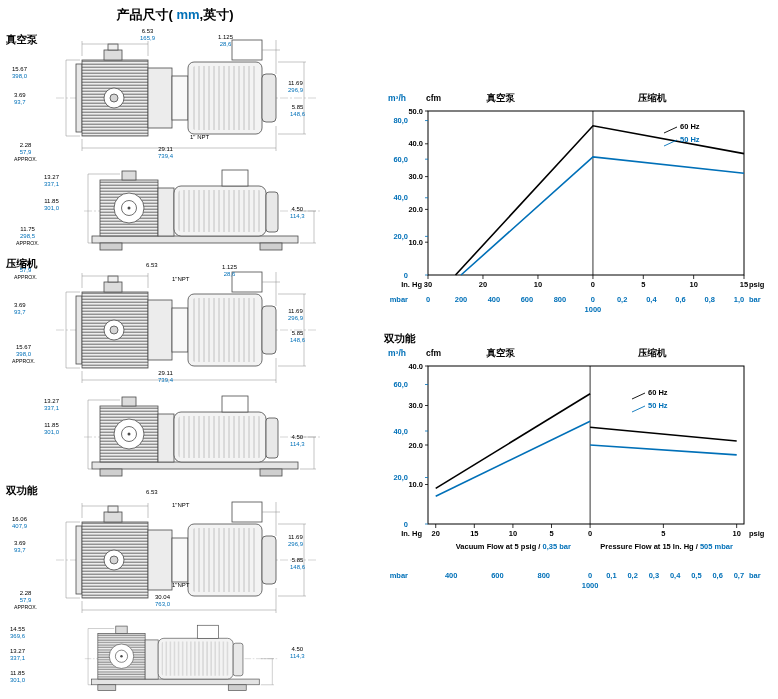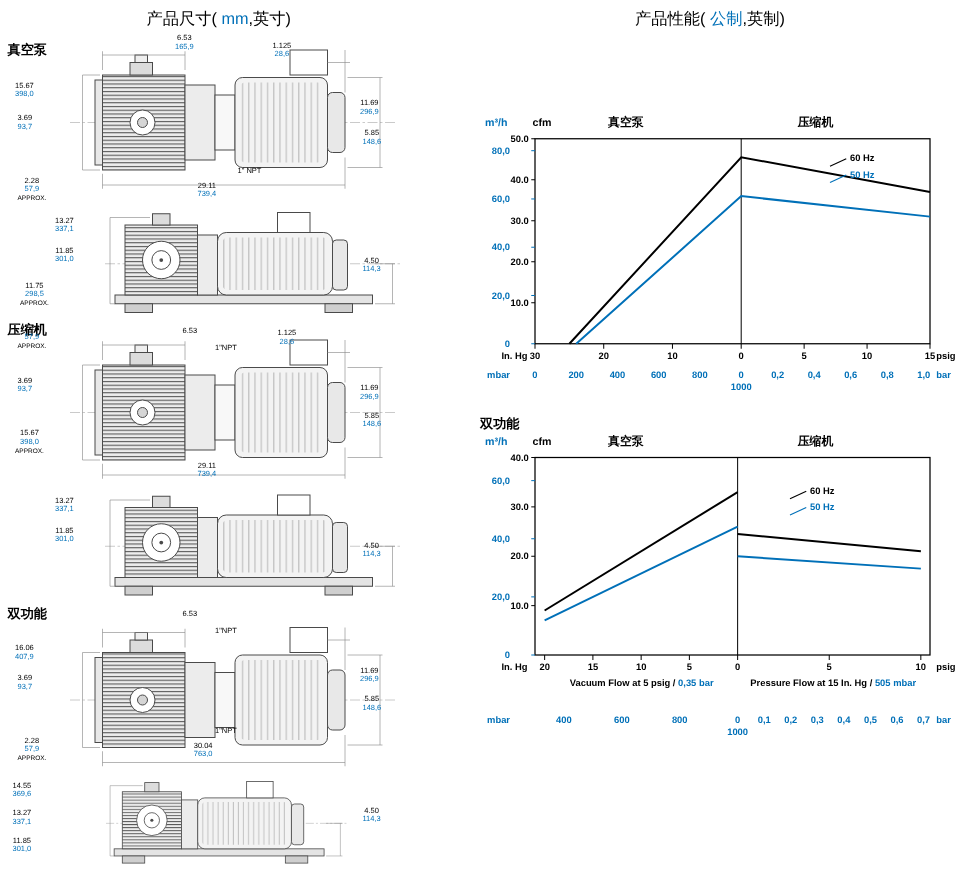--- a/index.html
+++ b/index.html
@@ -1,21 +1,21 @@
 <!DOCTYPE html>
 <html><head>
 <meta charset="utf-8">
 <style>
   html,body{margin:0;padding:0}
   body{width:778px;height:699px;position:relative;background:#fff;overflow:hidden;
        font-family:"Liberation Sans","DejaVu Sans",sans-serif}
   #left,#right{position:absolute;top:0;height:699px}
   #left{left:0;width:370px}
   #right{left:370px;width:408px}
-  .page-title{position:absolute;top:6px;text-align:center;font-size:13px;font-weight:normal;color:#000}
+  .page-title{position:absolute;top:6px;text-align:center;font-size:13px;font-weight:bold;color:#000}
   .sec{position:absolute;font-size:10.5px;font-weight:bold;color:#000}
   .draw,.chart{position:absolute}
   .dim{position:absolute;display:flex;flex-direction:column;align-items:center;
        font-size:6px;line-height:6.8px;white-space:nowrap;color:#000}
   .dim .dm{color:#0070b8}
   .dim .sx{color:#000;font-size:5.2px}
   svg text{font-family:"Liberation Sans","DejaVu Sans",sans-serif}
   .tk{font-size:7.5px;font-weight:bold;fill:#000}
   .hdr{font-size:8.5px;font-weight:bold;fill:#000}
   .cn{font-size:9.5px;font-weight:bold;fill:#000}
@@ -310,21 +310,20 @@
       <span class="sx"></span>
     </div>
   <div class="dim" style="left:290px;top:646px">
       <span class="di">4.50</span>
       <span class="dm">114,3</span>
       <span class="sx"></span>
     </div>
 </div>
 
 <div id="right">
-  <div class="page-title" style="left:0;width:396px"><span>产品性能( </span><span class="blue">公制</span><span>,英制)</span></div>
   <svg id="chart1-svg" class="chart" style="left:12px;top:85px" width="396" height="240">
       <text x="6" y="16" class="hdr blue" text-anchor="start">m³/h</text>
       <text x="44" y="16" class="hdr" text-anchor="start">cfm</text>
       <text x="118.68" y="16" class="cn" text-anchor="middle">真空泵</text>
       <text x="270.36" y="16" class="cn" text-anchor="middle">压缩机</text>
       <rect x="46" y="26" width="316" height="164" fill="none" stroke="#000" stroke-width="1"></rect>
       <line x1="210.952" y1="26" x2="210.952" y2="190" stroke="#000" stroke-width="0.8"></line>
       <line x1="43" y1="157.2" x2="46" y2="157.2" stroke="#000" stroke-width="0.8"></line>
       <text x="41" y="159.7" class="tk" text-anchor="end">10.0</text>
       <line x1="43" y1="124.39999999999999" x2="46" y2="124.39999999999999" stroke="#000" stroke-width="0.8"></line>

